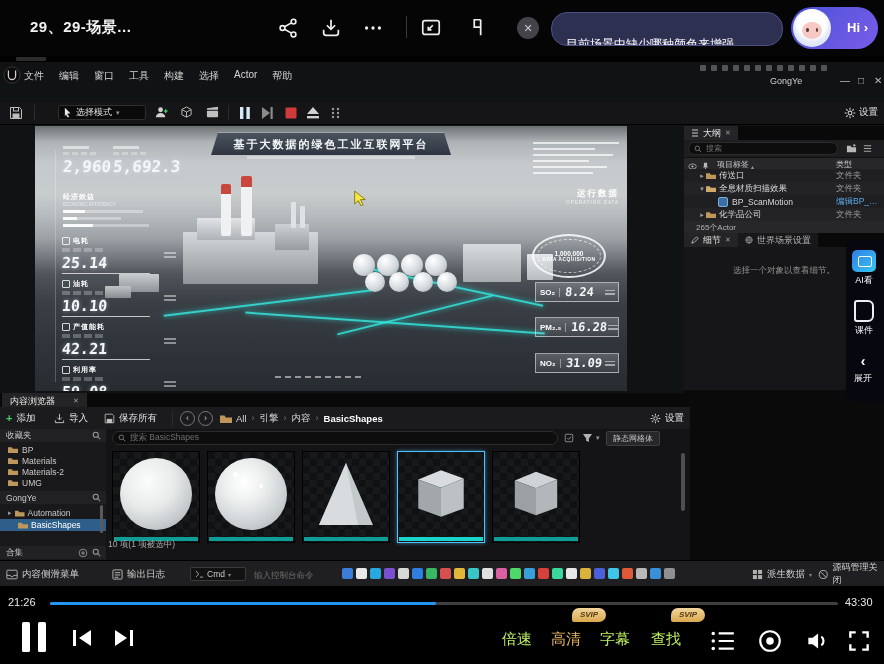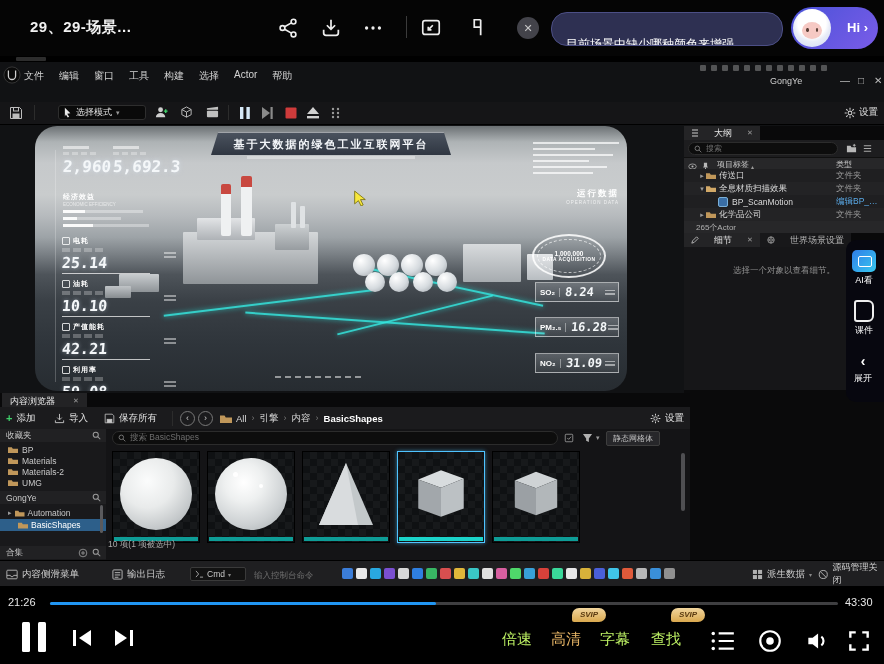--- a/index.html
+++ b/index.html
@@ -44,21 +44,21 @@
             border-radius:3px;display:flex;align-items:center;gap:4px;padding:0 5px;box-sizing:border-box;cursor:pointer;}
   .mode-btn span{font-size:9px;color:#e0e0e0;}
   .tb-sep{position:absolute;top:3px;width:1px;height:15px;background:#2c2c2c;}
   .play-ctl{position:absolute;top:4px;cursor:pointer;}
   .ue-vp-settings{position:absolute;right:6px;top:4px;display:flex;align-items:center;gap:3px;cursor:pointer;}
   .ue-vp-settings span{font-size:9.5px;color:#e0e0e0;}
 
   
   .viewport{position:absolute;left:35px;top:64px;width:592px;height:265px;overflow:hidden;cursor:crosshair;
     background:linear-gradient(180deg,#6b7073 0%,#aeb3b5 6%,#c6c9cb 14%,#c9cccd 26%,#b6babd 34%,#9da3a7 42%,
-               #7c8287 48%,#4e545a 56%,#3a4046 66%,#2f353b 82%,#272c31 100%);border-radius:22px;}
+               #7c8287 48%,#4e545a 56%,#3a4046 66%,#2f353b 82%,#272c31 100%);}
   .hud-banner{position:absolute;left:50%;top:6px;transform:translateX(-50%);width:240px;height:22px;
               background:linear-gradient(180deg,#4a525e,#2f3641);clip-path:polygon(3% 0,97% 0,100% 100%,0 100%);
               border-top:1px solid rgba(255,255,255,.55);text-align:center;}
   .hud-banner span{font-size:11px;font-weight:bold;color:#f4f7fa;letter-spacing:2px;line-height:22px;}
   .hud-banner-sub{position:absolute;left:50%;top:30px;transform:translateX(-50%);width:168px;height:3px;background:rgba(255,255,255,.35);}
   .kpi{position:absolute;}
   .kpi-bar{width:26px;height:3px;background:rgba(255,255,255,.55);margin-bottom:3px;}
   .kpi-ticks{display:flex;gap:3px;margin-bottom:2px;}
   .kpi-ticks i{width:6px;height:3px;background:rgba(255,255,255,.3);}
   .kpi-num{font-size:16px;font-weight:bold;color:#f4f7f9;transform:skewX(-5deg);text-shadow:0 0 4px rgba(225,240,255,.5);}
@@ -97,21 +97,21 @@
   .plat-line{position:absolute;height:2px;background:#35e8e0;box-shadow:0 0 5px #2bd8d0;opacity:.85;}
   .bld{position:absolute;border-radius:1px;}
   .tank{position:absolute;border-radius:50%;background:radial-gradient(circle at 35% 30%,#ffffff,#d6dbdf 55%,#aab0b5 90%);}
   .chimney{position:absolute;border-radius:2px;}
   .vp-dots{position:absolute;left:240px;top:250px;display:flex;gap:4px;}
   .vp-dots i{width:6px;height:2px;background:rgba(255,255,255,.5);}
 
   
   .panel{position:absolute;background:#1d1d1f;}
   .ptabbar{position:absolute;left:0;top:0;right:0;height:14px;background:#09090a;display:flex;}
-  .ptab{height:14px;display:flex;align-items:center;gap:15px;padding:0 7px;background:#242426;cursor:pointer;}
+  .ptab{height:14px;display:flex;align-items:center;gap:4px;padding:0 7px;background:#242426;cursor:pointer;}
   .ptab span{font-size:9px;color:#e6e6e6;}
   .ptab .x{font-size:7px;color:#9a9a9a;}
   .ptab.dim{background:#18181a;}
   .ptab.dim span{color:#b2b2b2;}
   .search-pill{position:absolute;background:#0d0d0d;border:1px solid #2c2c2c;border-radius:7px;display:flex;
                align-items:center;gap:4px;padding:0 5px;box-sizing:border-box;cursor:text;}
   .search-pill span{font-size:8px;color:#6e6e6e;}
   .o-header{position:absolute;left:0;right:0;height:12px;background:#272729;border-top:1px solid #101010;
             border-bottom:1px solid #101010;display:flex;align-items:flex-end;}
   .o-header span{font-size:8px;color:#c6c6c6;}

